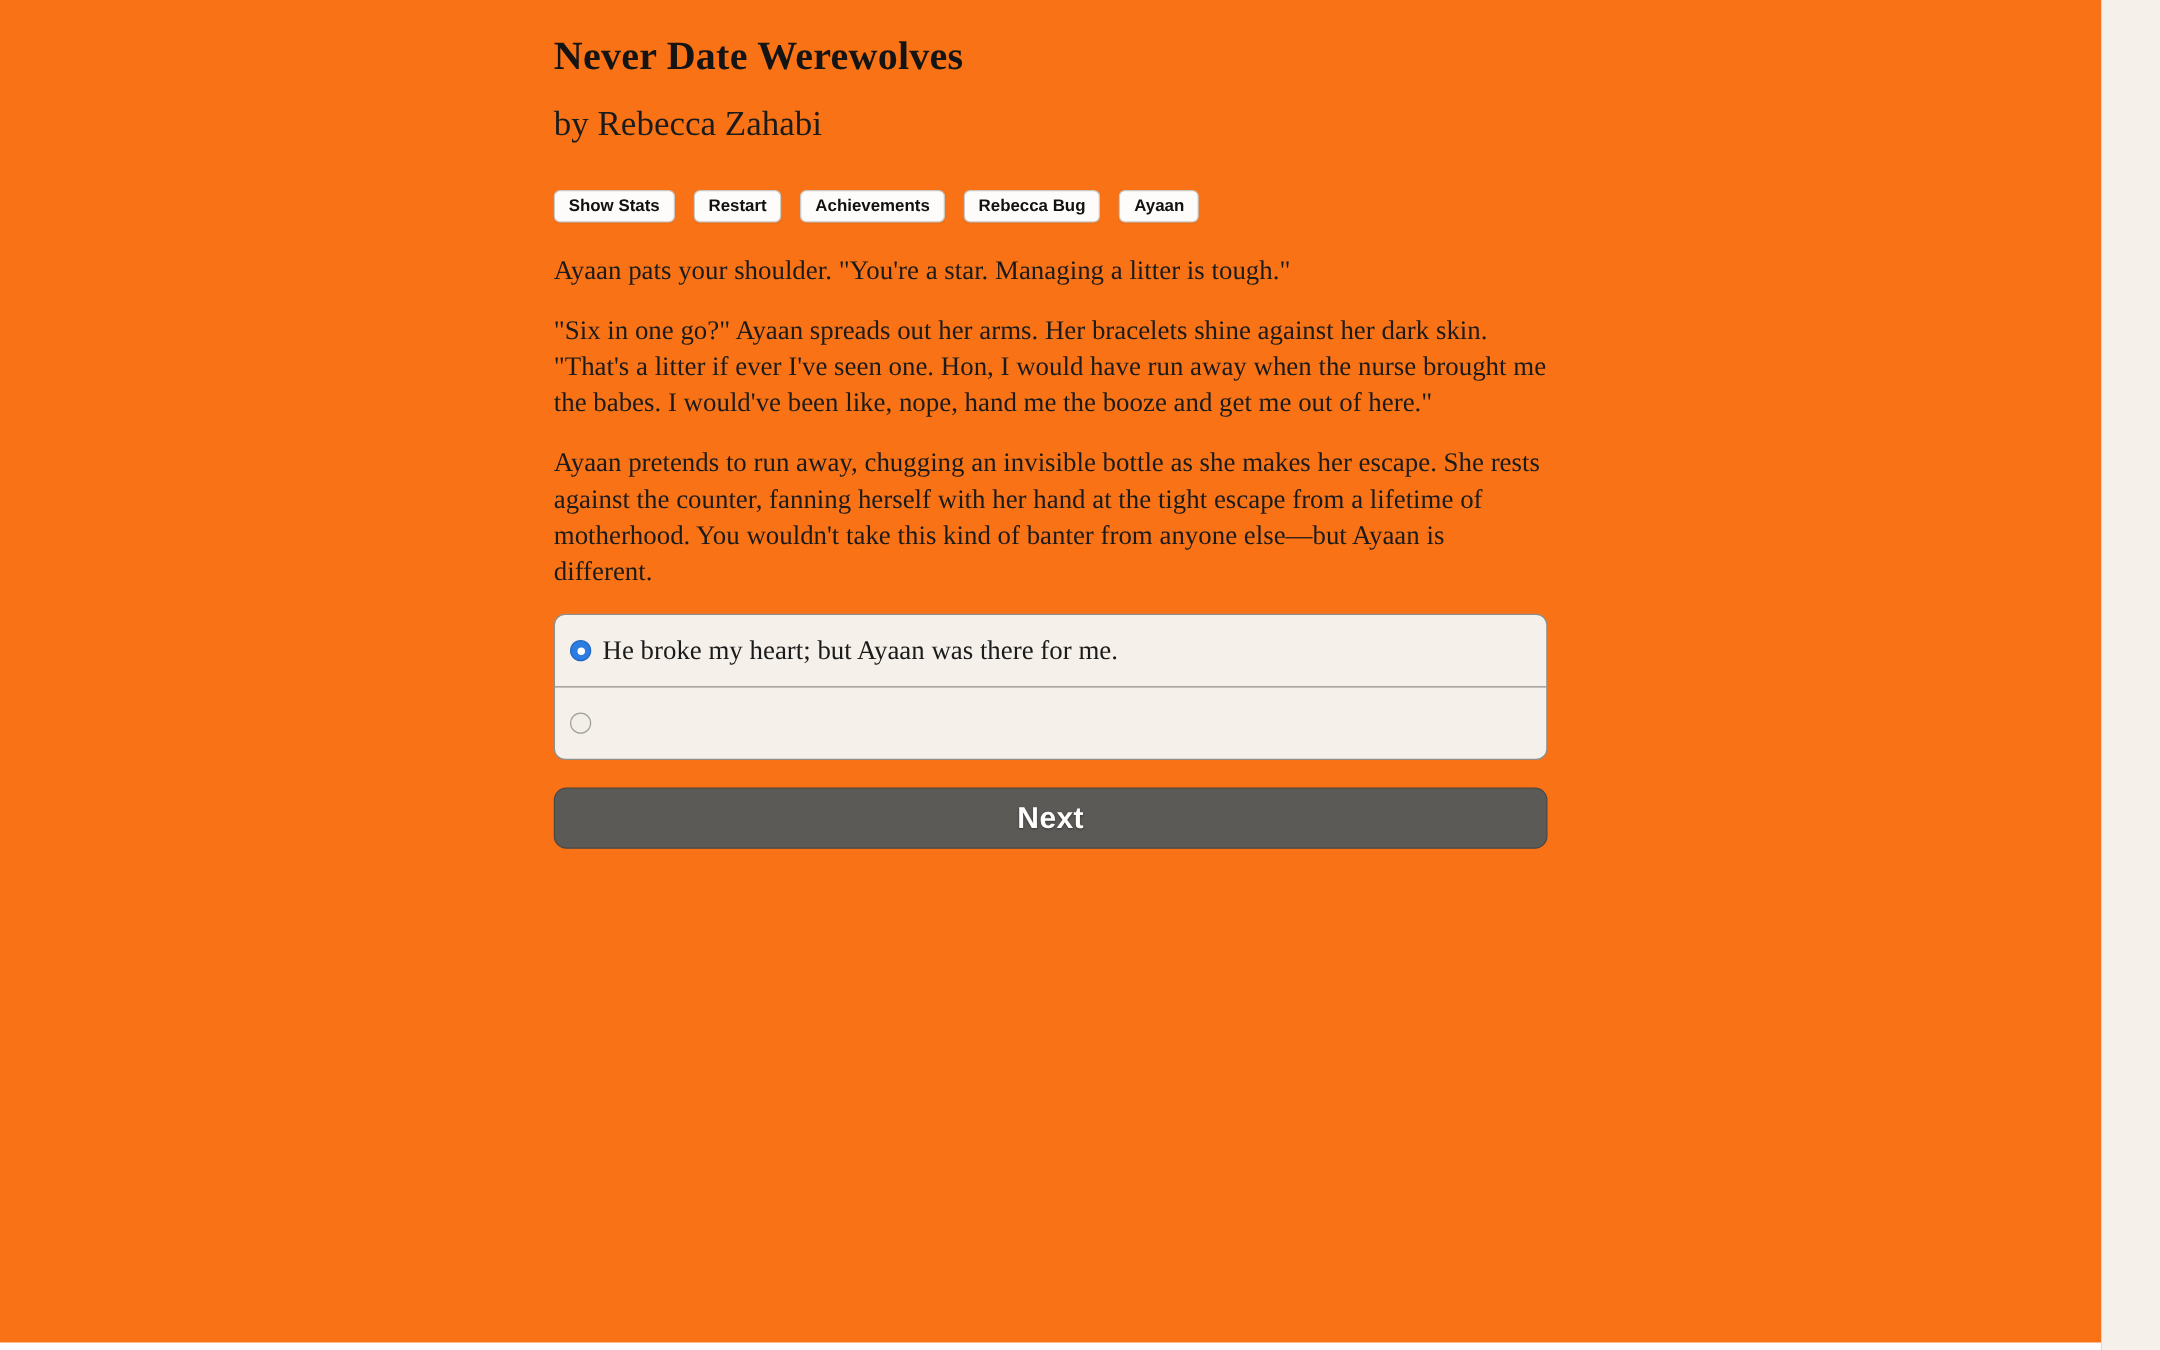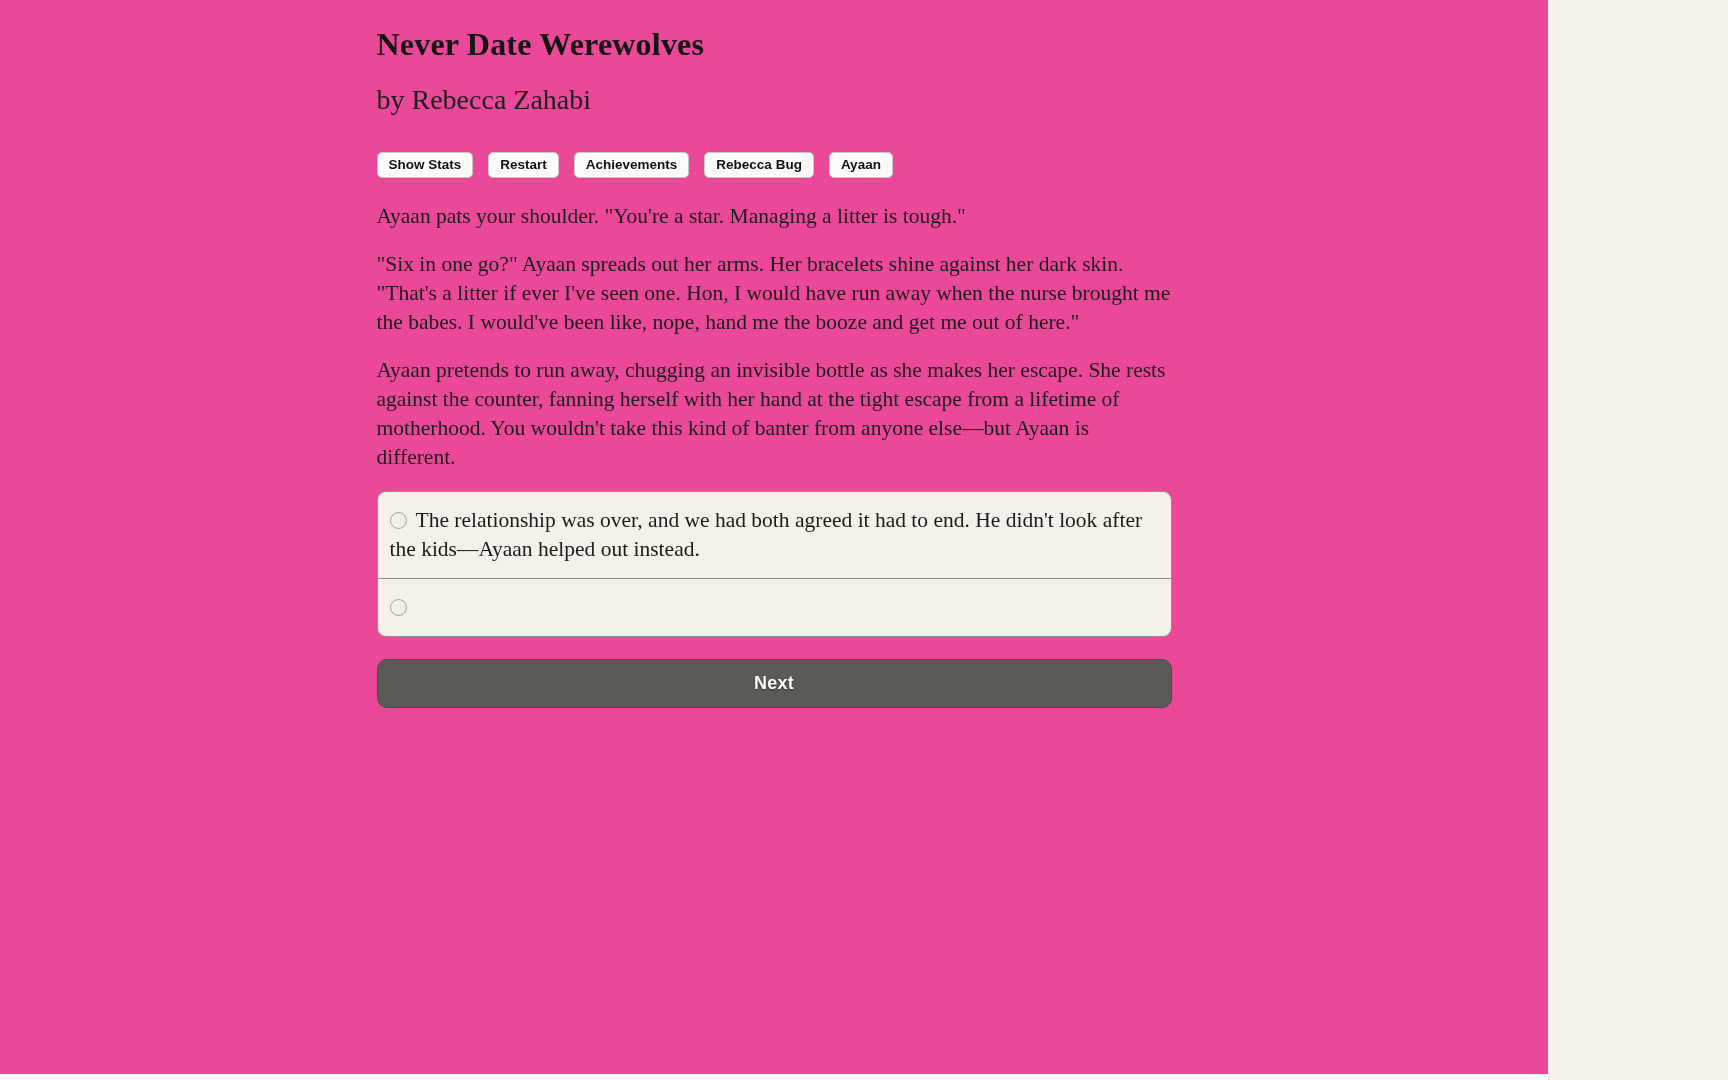--- a/index.html
+++ b/index.html
@@ -1,20 +1,20 @@
 <!DOCTYPE html>
 <html><head>
 <meta charset="utf-8">
 <style>
   * { margin: 0; padding: 0; box-sizing: border-box; }
   html, body { background: #f5f1ea; }
   .screen {
-    width: 1548px;
+    width: 1681px;
     height: 1080px;
-    background: #ec4899;
+    background: #f97316;
     font-family: "Liberation Serif", serif;
     color: #1b1b1b;
     overflow: hidden;
     position: relative;
   }
   .content {
     width: 795px;
     margin: 0 auto;
     padding-top: 26px;
   }
@@ -98,21 +98,21 @@
   }
   .next-btn {
     display: block;
     width: 100%;
     margin-top: 22px;
     height: 49px;
     background: #5c5a56;
     border: 1px solid #4a4845;
     border-radius: 10px;
     font-family: "Liberation Sans", sans-serif;
-    font-size: 18px;
+    font-size: 24px;
     font-weight: bold;
     color: #ffffff;
     text-shadow: 0 1px 2px rgba(0,0,0,0.45);
     cursor: pointer;
     letter-spacing: 0.3px;
   }
   .bottom-strip {
     position: absolute;
     left: 0; right: 0; bottom: 0;
     height: 6px;
@@ -137,21 +137,21 @@
     </div>
 
     <div class="story">
       <p>Ayaan pats your shoulder. "You're a star. Managing a litter is tough."</p>
       <p>"Six in one go?" Ayaan spreads out her arms. Her bracelets shine against her dark skin. "That's a litter if ever I've seen one. Hon, I would have run away when the nurse brought me the babes. I would've been like, nope, hand me the booze and get me out of here."</p>
       <p>Ayaan pretends to run away, chugging an invisible bottle as she makes her escape. She rests against the counter, fanning herself with her hand at the tight escape from a lifetime of motherhood. You wouldn't take this kind of banter from anyone else—but Ayaan is different.</p>
     </div>
 
     <div class="choices">
       <div class="choice-row">
-        <span class="radio"></span><span>The relationship was over, and we had both agreed it had to end. He didn't look after the kids—Ayaan helped out instead.</span>
+        <span class="radio selected"></span><span>He broke my heart; but Ayaan was there for me.</span>
       </div>
       <div class="choice-row">
         <span class="radio"></span>
       </div>
     </div>
 
     <button class="next-btn">Next</button>
 
   </div>
   <div class="bottom-strip"></div>

